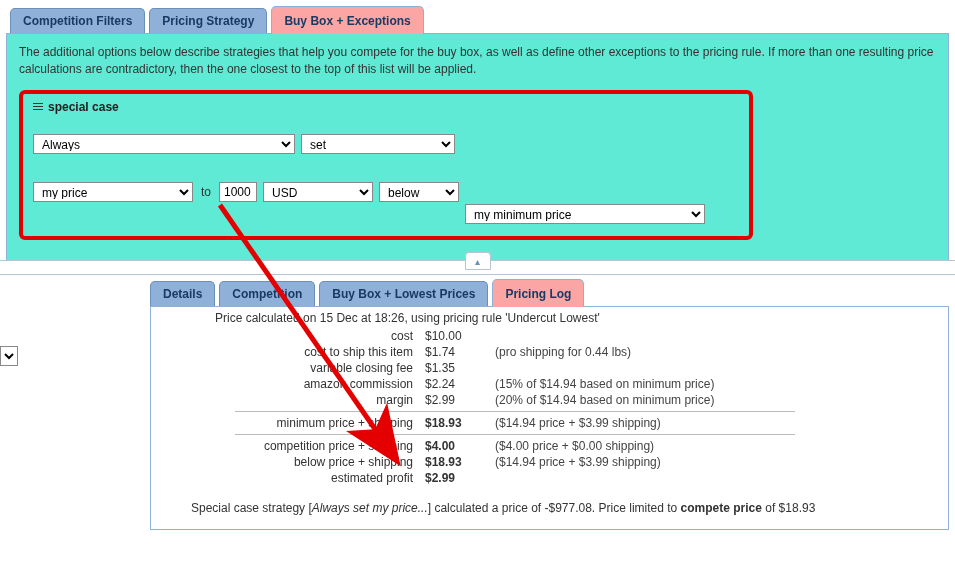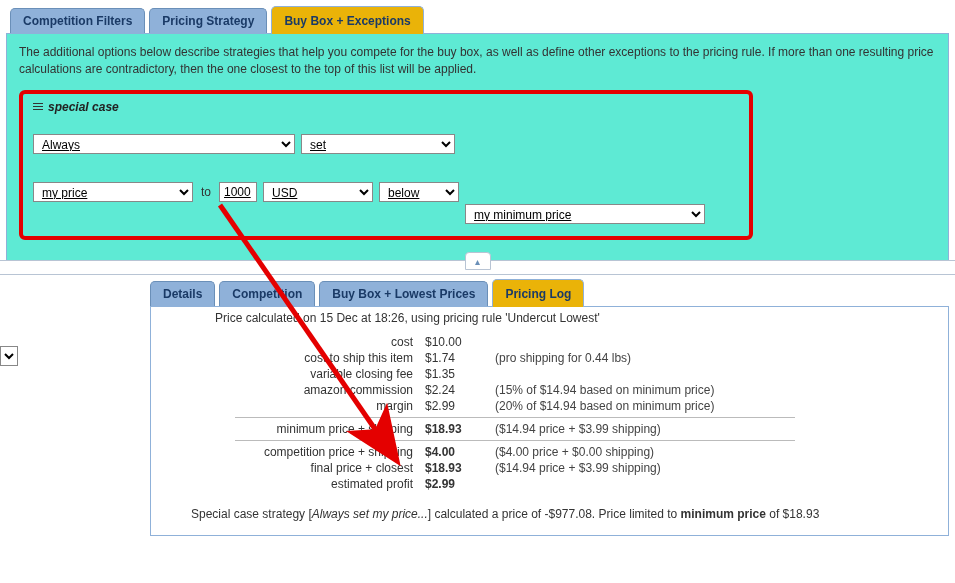--- a/index.html
+++ b/index.html
@@ -19,21 +19,21 @@
     border-radius: 5px 5px 0 0;
     padding: 5px 12px 6px;
     color: #1a3a66;
     font-weight: bold;
     font-size: 12px;
     margin-right: 4px;
     cursor: pointer;
     margin-top: 2px;
   }
   .tab.active {
-    background: #eab308;
+    background: #fca5a5;
     border-color: #8fb1d9;
     margin-top: 0;
     padding-top: 7px;
     position: relative;
     z-index: 2;
   }
   .panel {
     border: 1px solid #8fb1d9;
     margin: 0 6px;
     padding: 10px 12px 20px 12px;
@@ -41,33 +41,32 @@
     position: relative;
     top: -1px;
   }
   .intro { margin: 0 0 12px 0; line-height: 1.4; }
   .redbox {
     border: 4px solid #e40000;
     border-radius: 6px;
     padding: 6px 10px 12px 10px;
     width: 706px;
   }
-  .fieldset-label { display: flex; align-items: center; gap: 5px; font-weight: bold; color: #222; margin-bottom: 20px; font-style: italic;}
+  .fieldset-label { display: flex; align-items: center; gap: 5px; font-weight: bold; color: #222; margin-bottom: 20px;}
   .menu-icon { display: inline-block; width: 10px; }
   .menu-icon span { display:block; height:1px; background:#333; margin:2px 0;}
   .row { display: flex; align-items: center; gap: 6px; margin-top: 6px; }
   select, input[type="text"] {
     border: 1px solid #888;
     background: #fff;
     font-family: inherit;
     font-size: 12px;
     padding: 2px 4px;
     height: 20px;
     box-sizing: border-box;
-    text-decoration: underline;
   }
   select { padding-right: 0; }
   .sel-long { width: 262px; }
   .sel-med  { width: 154px; }
   .sel-my   { width: 160px; }
   .inp-num  { width: 38px; }
   .sel-usd  { width: 110px; }
   .sel-below{ width: 80px; }
   .sel-min  { width: 240px; margin-top: 44px; }
   .to-text  { padding: 0 2px; }
@@ -95,21 +94,21 @@
     padding: 4px 14px 14px 14px;
     background: #fff;
     position:relative;
   }
   .calc-title { text-align:left; padding-left:50px; margin-top:0; }
   .cost-grid {
     display: grid;
     grid-template-columns: 260px 70px 1fr;
     column-gap: 0;
     row-gap: 2px;
-    margin-top: 10px;
+    margin-top: 4px;
     width: 720px;
   }
   .cg-label { text-align:right; padding-right:12px; }
   .cg-val { text-align:left; }
   .cg-val.bold { font-weight:bold;}
   .cg-note { color:#444;}
   .rule {
     grid-column: 1 / span 3;
     border-top:1px solid #bbb;
     margin:2px 0;
@@ -218,31 +217,31 @@
         <div class="cg-label">minimum price + shipping</div>
         <div class="cg-val bold">$18.93</div>
         <div class="cg-note">($14.94 price + $3.99 shipping)</div>
 
         <div class="rule"></div>
 
         <div class="cg-label">competition price + shipping</div>
         <div class="cg-val bold">$4.00</div>
         <div class="cg-note">($4.00 price + $0.00 shipping)</div>
 
-        <div class="cg-label">final price + closest</div>
+        <div class="cg-label">below price + shipping</div>
         <div class="cg-val bold">$18.93</div>
         <div class="cg-note">($14.94 price + $3.99 shipping)</div>
 
         <div class="cg-label">estimated profit</div>
         <div class="cg-val bold">$2.99</div>
         <div class="cg-note"></div>
       </div>
 
       <div class="footnote">
-        <span>Special case strategy [</span><i>Always set my price...</i><span>] calculated a price of -$977.08. Price limited to </span><b>minimum price</b><span> of $18.93</span>
+        <span>Special case strategy [</span><i>Always set my price...</i><span>] calculated a price of -$977.08. Price limited to </span><b>compete price</b><span> of $18.93</span>
       </div>
 
     </div>
   </div>
 
   <svg class="arrow-svg" width="955" height="583">
     <defs>
       <marker id="ah" markerWidth="14" markerHeight="14" refX="10" refY="5" orient="auto">
         <path d="M0,0 L12,5 L0,10 L3,5 Z" fill="#e40000"></path>
       </marker>

